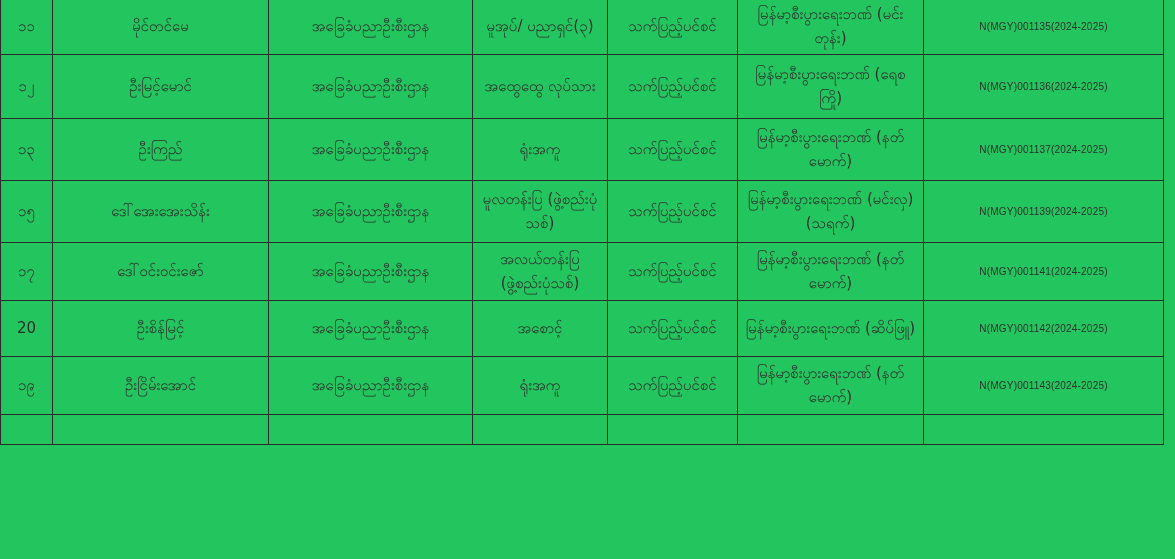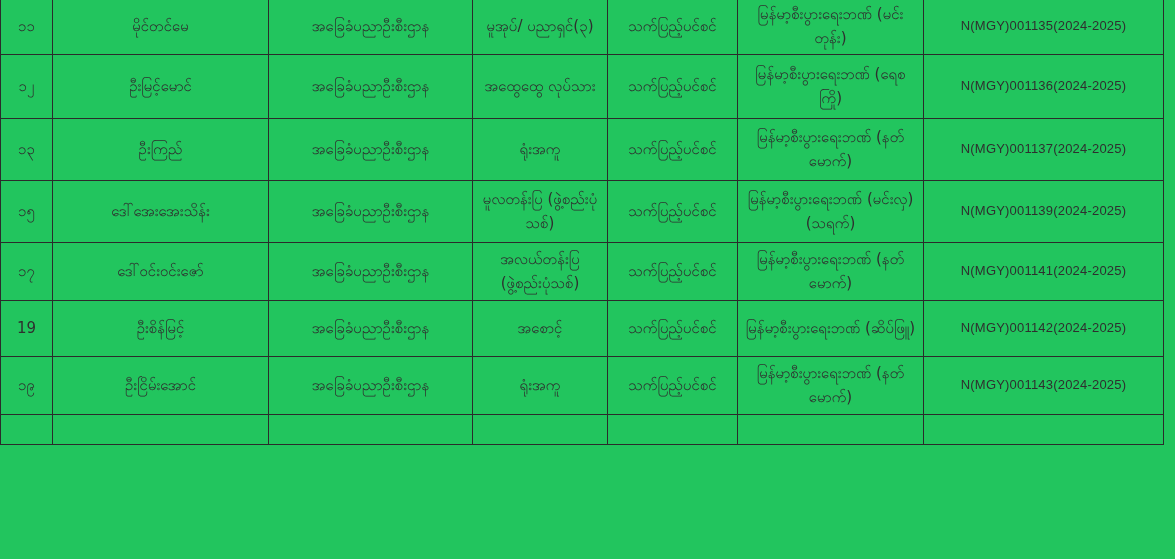--- a/index.html
+++ b/index.html
@@ -34,21 +34,21 @@
   }
   col.c1 { width: 52px; }
   col.c2 { width: 216px; }
   col.c3 { width: 204px; }
   col.c4 { width: 135px; }
   col.c5 { width: 130px; }
   col.c6 { width: 186px; }
   col.c7 { width: 240px; }
   td.id-cell {
     font-family: "Liberation Sans", sans-serif;
-    font-size: 13px;
+    font-size: 10px;
     letter-spacing: 0.2px;
   }
   tr.h56 { height: 56px; }
   tr.h58 { height: 58px; }
   tr.h62 { height: 62px; padding-left: 8px; }
   tr.h64 { height: 64px; }
   tr.stub { height: 30px; }
 </style>
 </head>
 <body>
@@ -104,21 +104,21 @@
       <tr class="h58">
         <td>၁၇</td>
         <td>ဒေါ်ဝင်းဝင်းဇော်</td>
         <td>အခြေခံပညာဦးစီးဌာန</td>
         <td>အလယ်တန်းပြ (ဖွဲ့စည်းပုံသစ်)</td>
         <td>သက်ပြည့်ပင်စင်</td>
         <td>မြန်မာ့စီးပွားရေးဘဏ် (နတ်မောက်)</td>
         <td class="id-cell">N(MGY)001141(2024-2025)</td>
       </tr>
       <tr class="h56">
-        <td>19</td>
+        <td>20</td>
         <td>ဦးစိန်မြင့်</td>
         <td>အခြေခံပညာဦးစီးဌာန</td>
         <td>အစောင့်</td>
         <td>သက်ပြည့်ပင်စင်</td>
         <td>မြန်မာ့စီးပွားရေးဘဏ် (ဆိပ်ဖြူ)</td>
         <td class="id-cell">N(MGY)001142(2024-2025)</td>
       </tr>
       <tr class="h58">
         <td>၁၉</td>
         <td>ဦးငြိမ်းအောင်</td>

